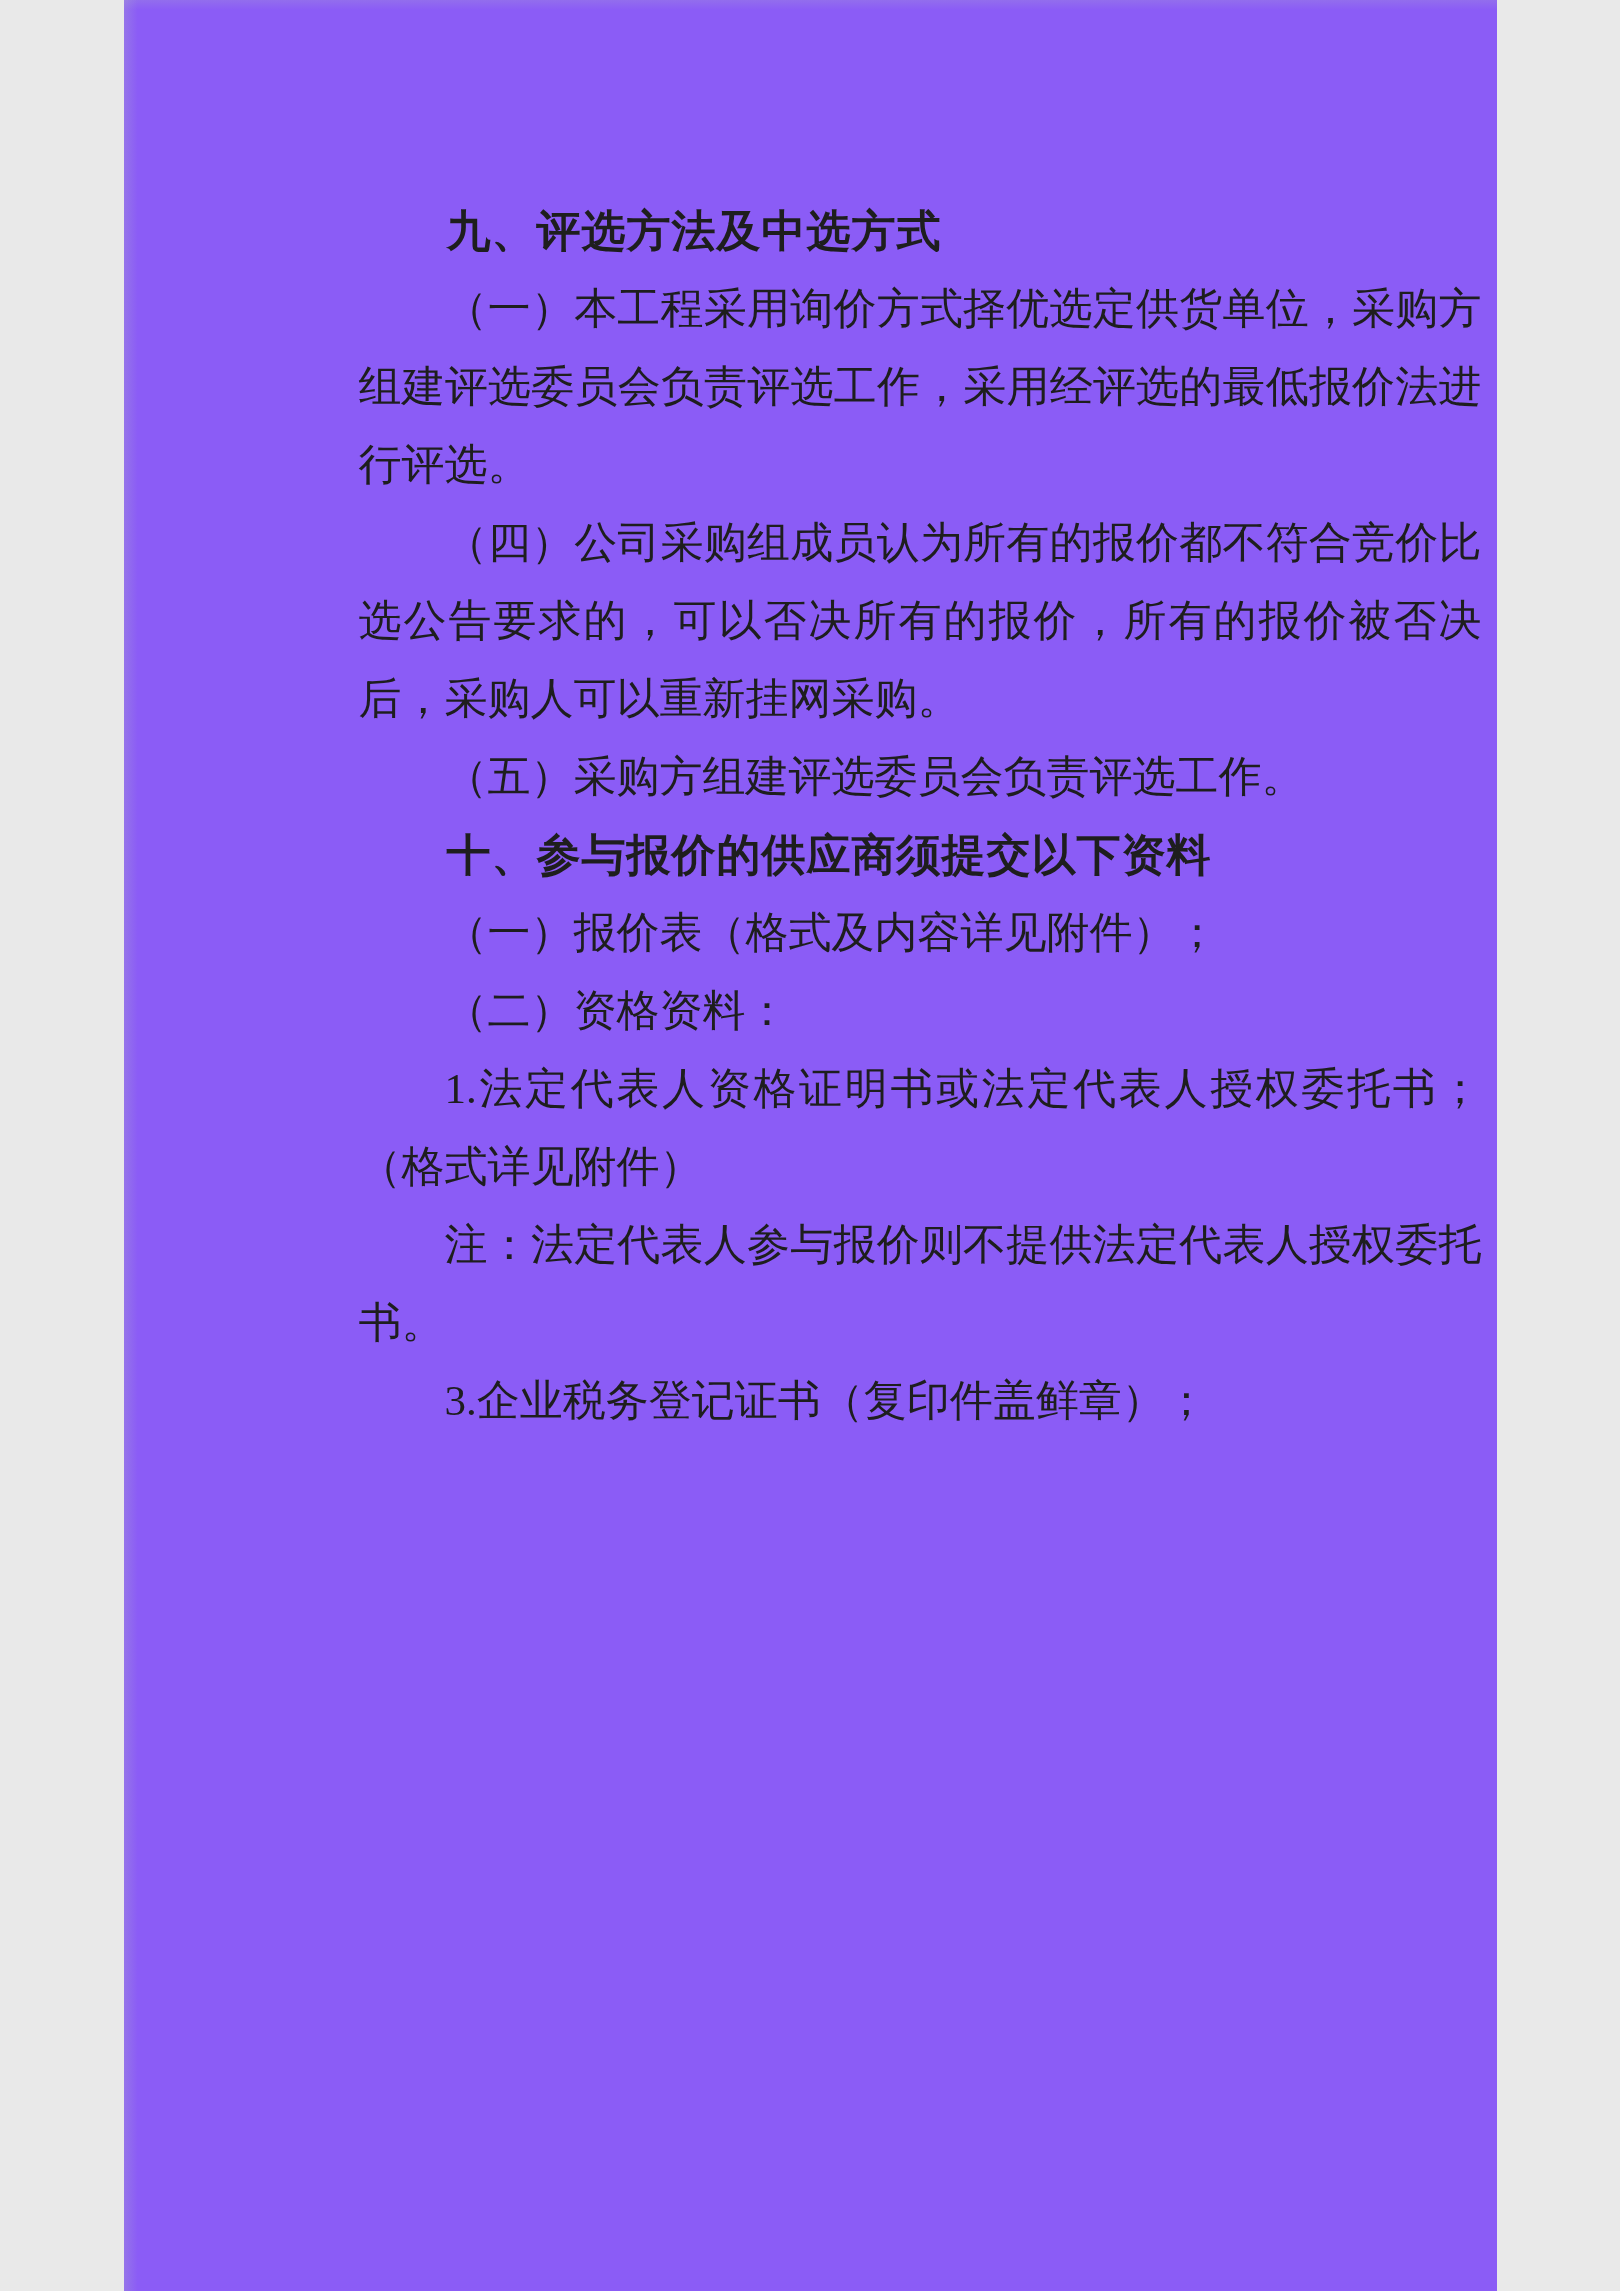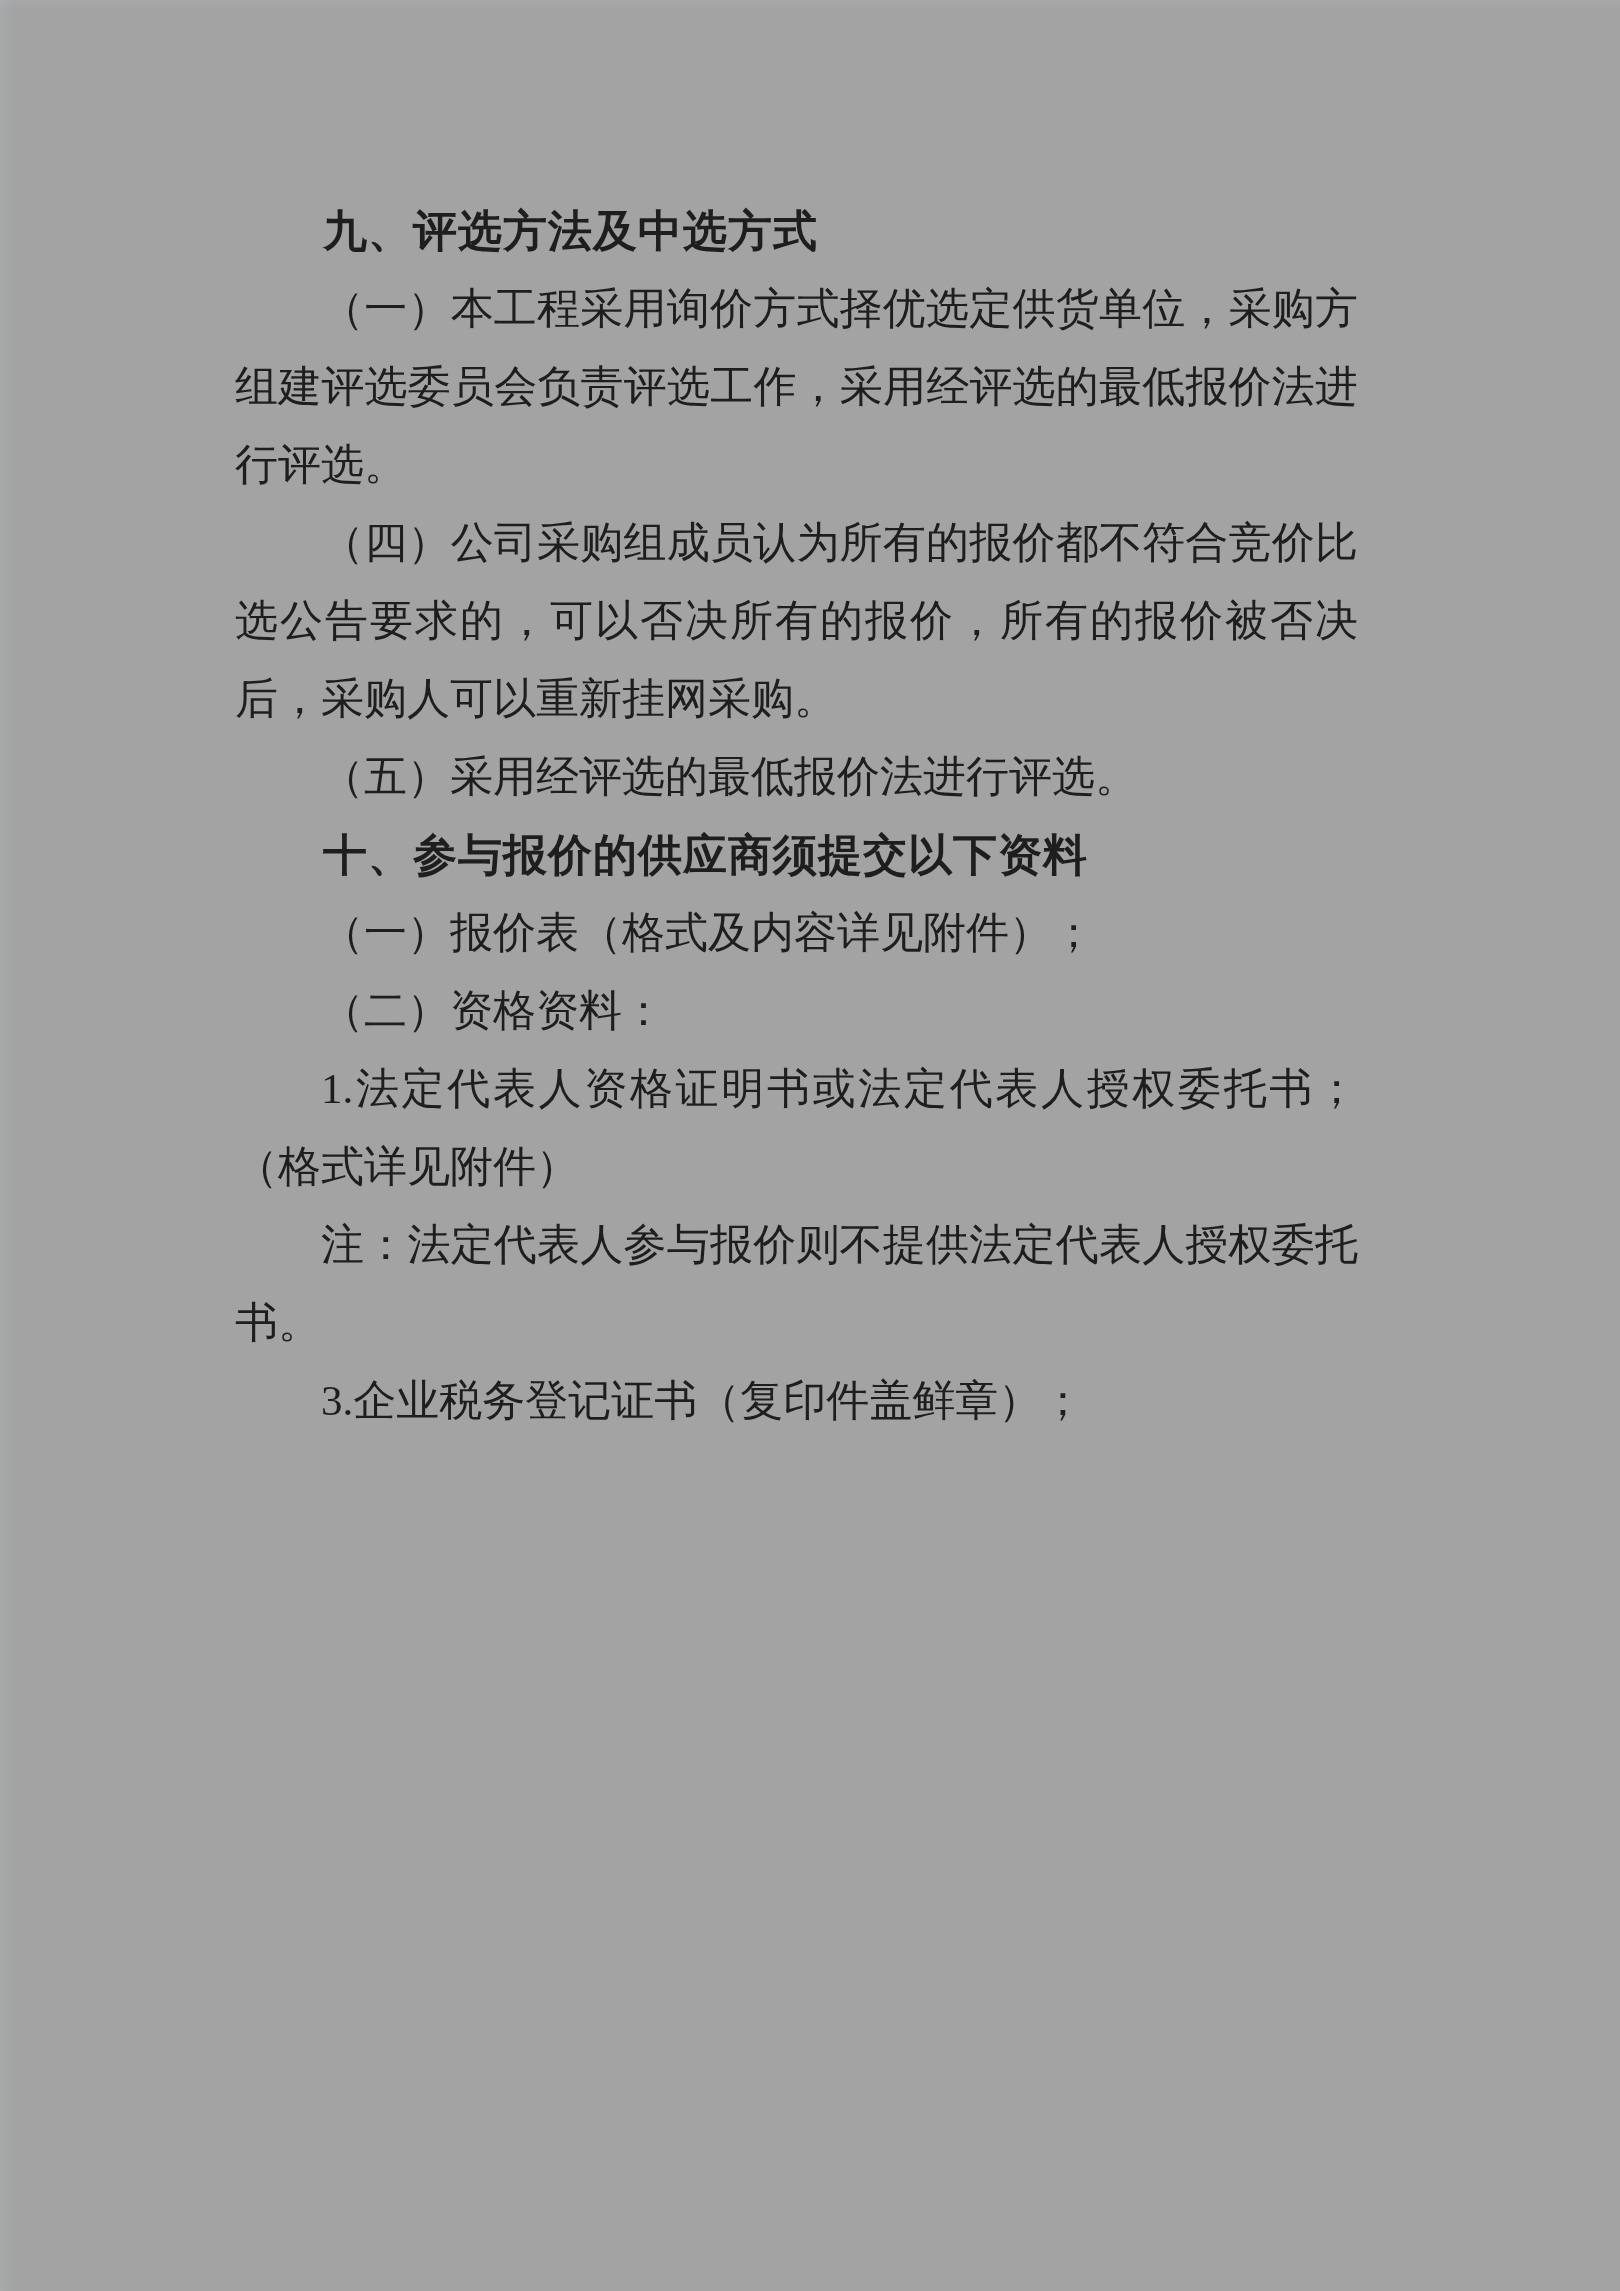--- a/index.html
+++ b/index.html
@@ -2,24 +2,24 @@
 <html><head>
 <meta charset="utf-8">
 <style>
   html, body {
     margin: 0;
     padding: 0;
     background: #e9e9e9;
   }
   .page {
     position: relative;
-    width: 1620px;
+    width: 1373px;
     height: 2292px;
     margin: 0 auto;
-    background: #a3a3a3;
+    background: #8b5cf6;
     overflow: hidden;
     font-family: "Liberation Serif", "DejaVu Serif", serif;
   }
   
   .page::before {
     content: "";
     position: absolute;
     inset: 0;
     background:
       linear-gradient(to right, rgba(180,190,196,0.25) 0px, rgba(180,190,196,0.0) 13.7px),
@@ -51,21 +51,21 @@
   }
 </style>
 </head>
 <body>
 
 <div class="page">
   <div class="text-block">
     <p class="heading">九、评选方法及中选方式</p>
     <p>（一）本工程采用询价方式择优选定供货单位，采购方组建评选委员会负责评选工作，采用经评选的最低报价法进行评选。</p>
     <p>（四）公司采购组成员认为所有的报价都不符合竞价比选公告要求的，可以否决所有的报价，所有的报价被否决后，采购人可以重新挂网采购。</p>
-    <p>（五）采用经评选的最低报价法进行评选。</p>
+    <p>（五）采购方组建评选委员会负责评选工作。</p>
     <p class="heading">十、参与报价的供应商须提交以下资料</p>
     <p>（一）报价表（格式及内容详见附件）；</p>
     <p>（二）资格资料：</p>
     <p>1.法定代表人资格证明书或法定代表人授权委托书；（格式详见附件）</p>
     <p>注：法定代表人参与报价则不提供法定代表人授权委托书。</p>
     <p>3.企业税务登记证书（复印件盖鲜章）；</p>
   </div>
 </div>
 
 

